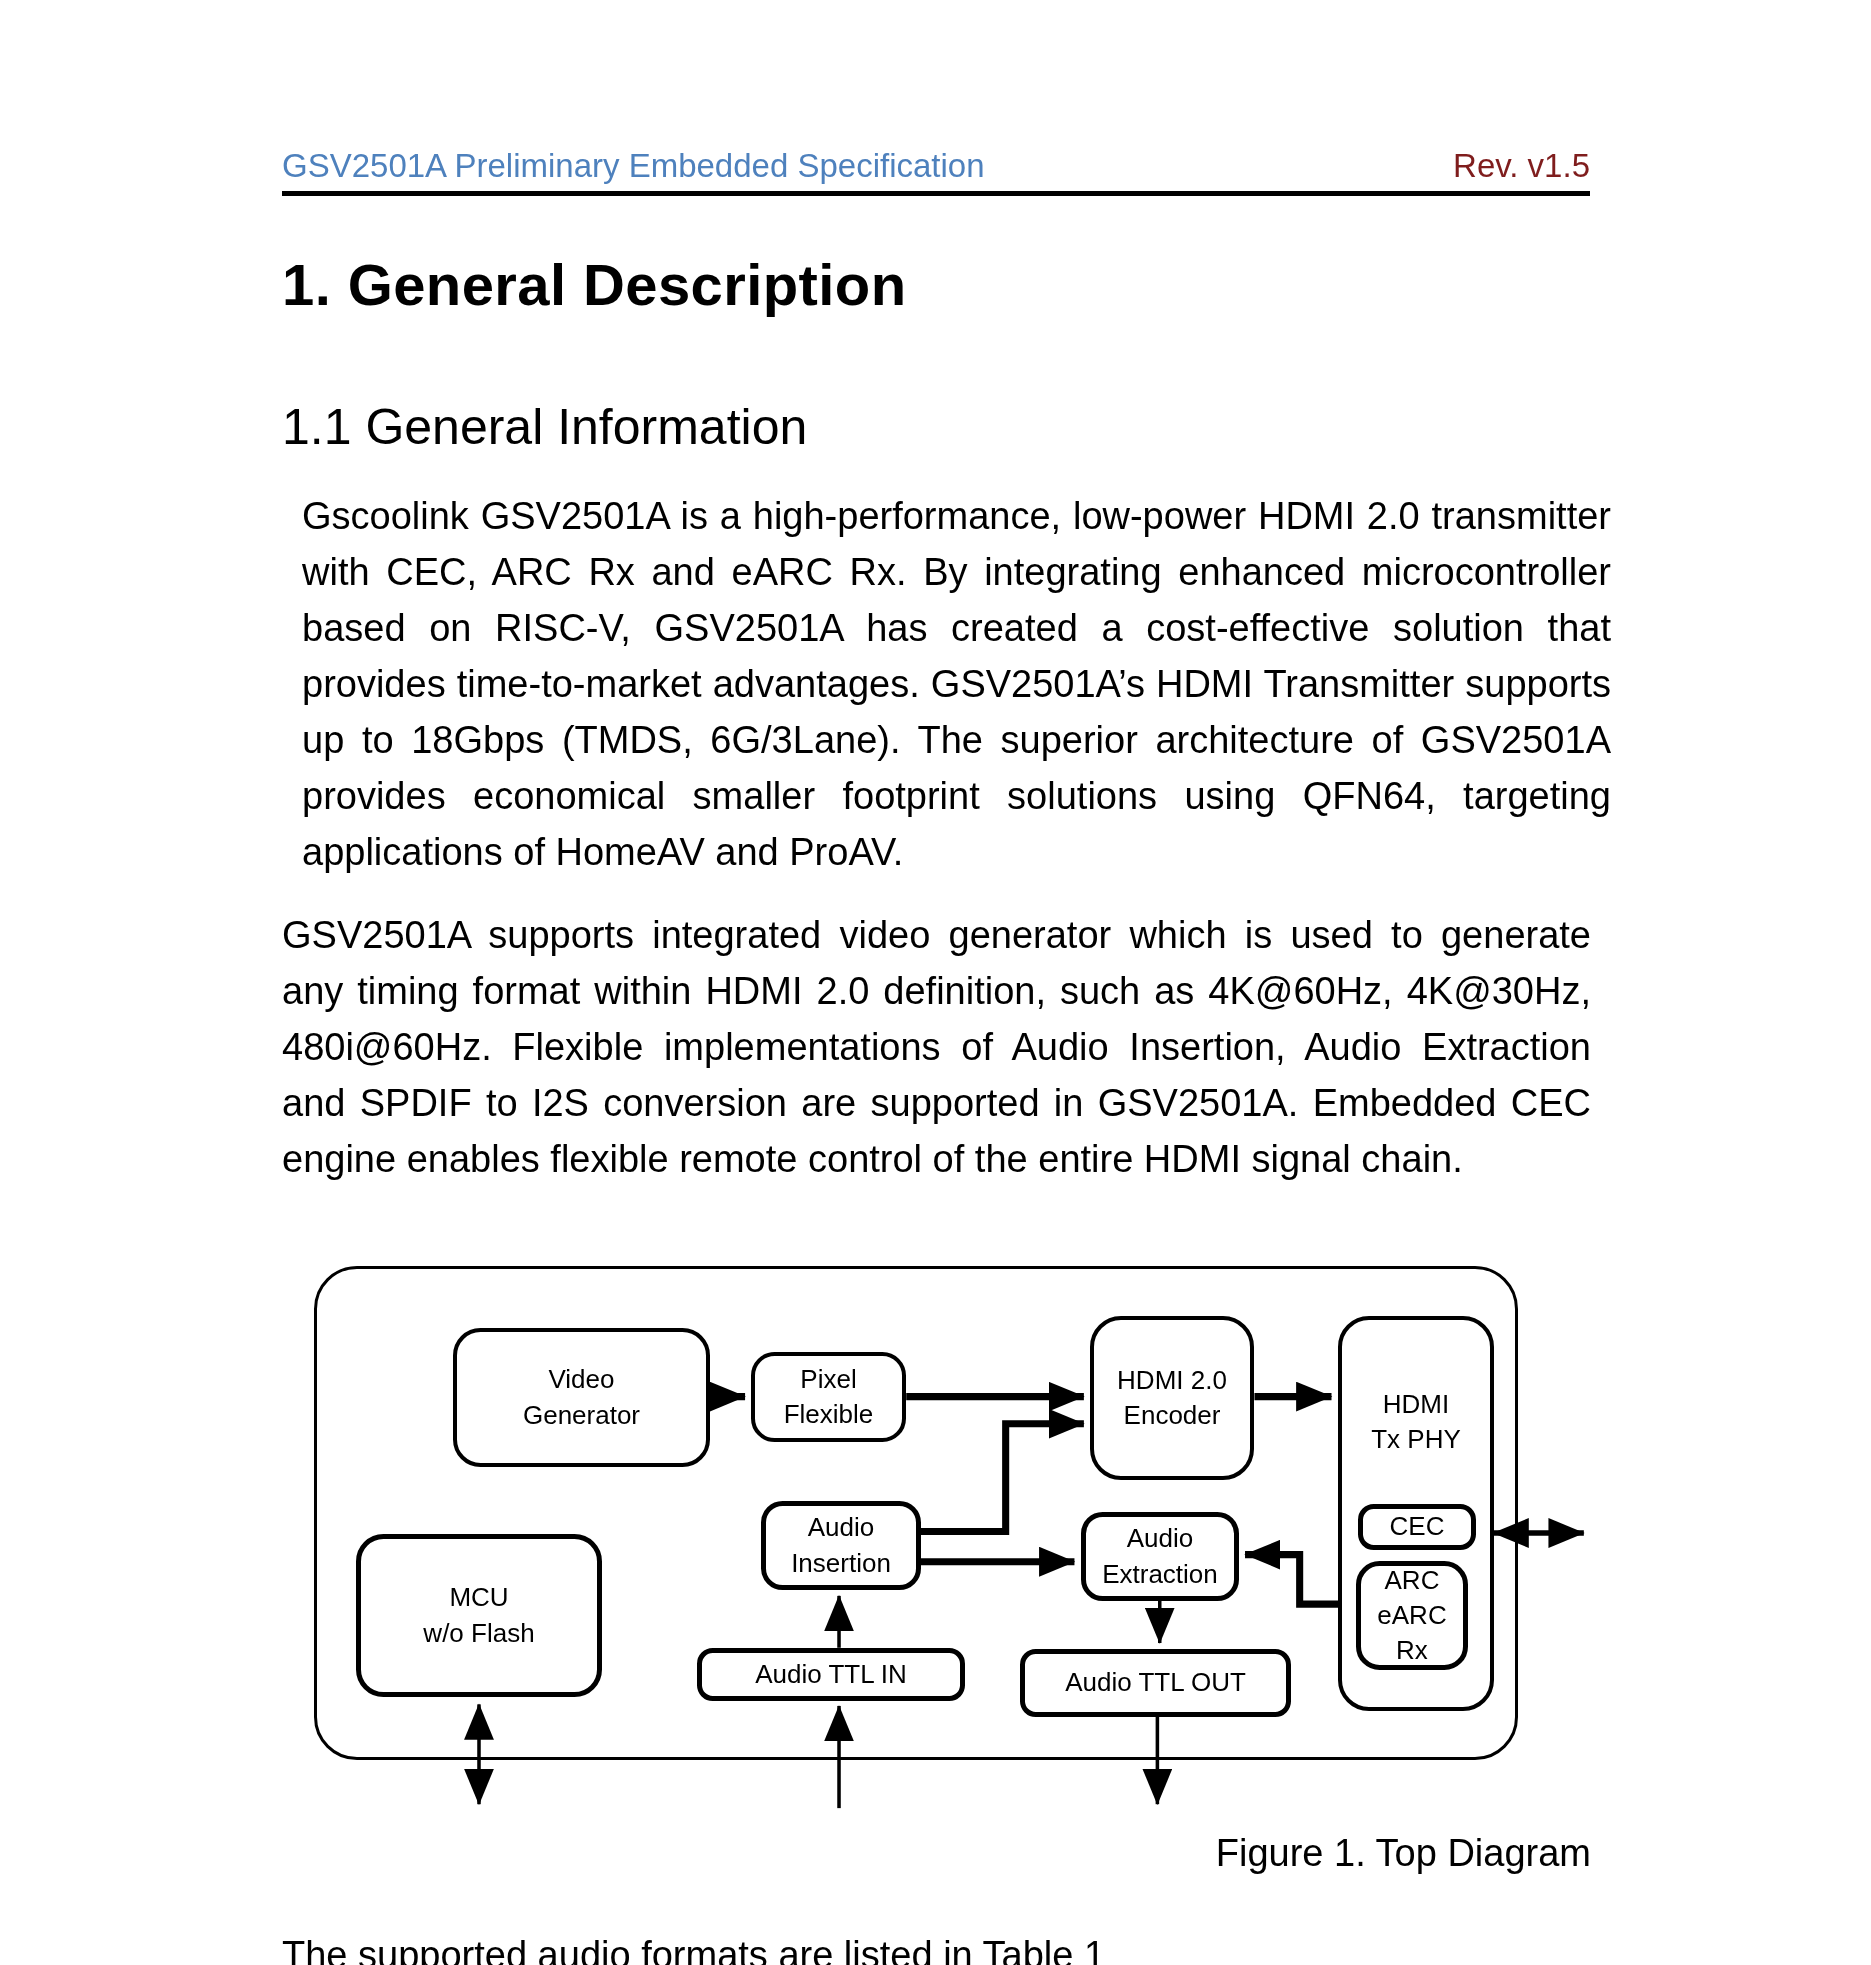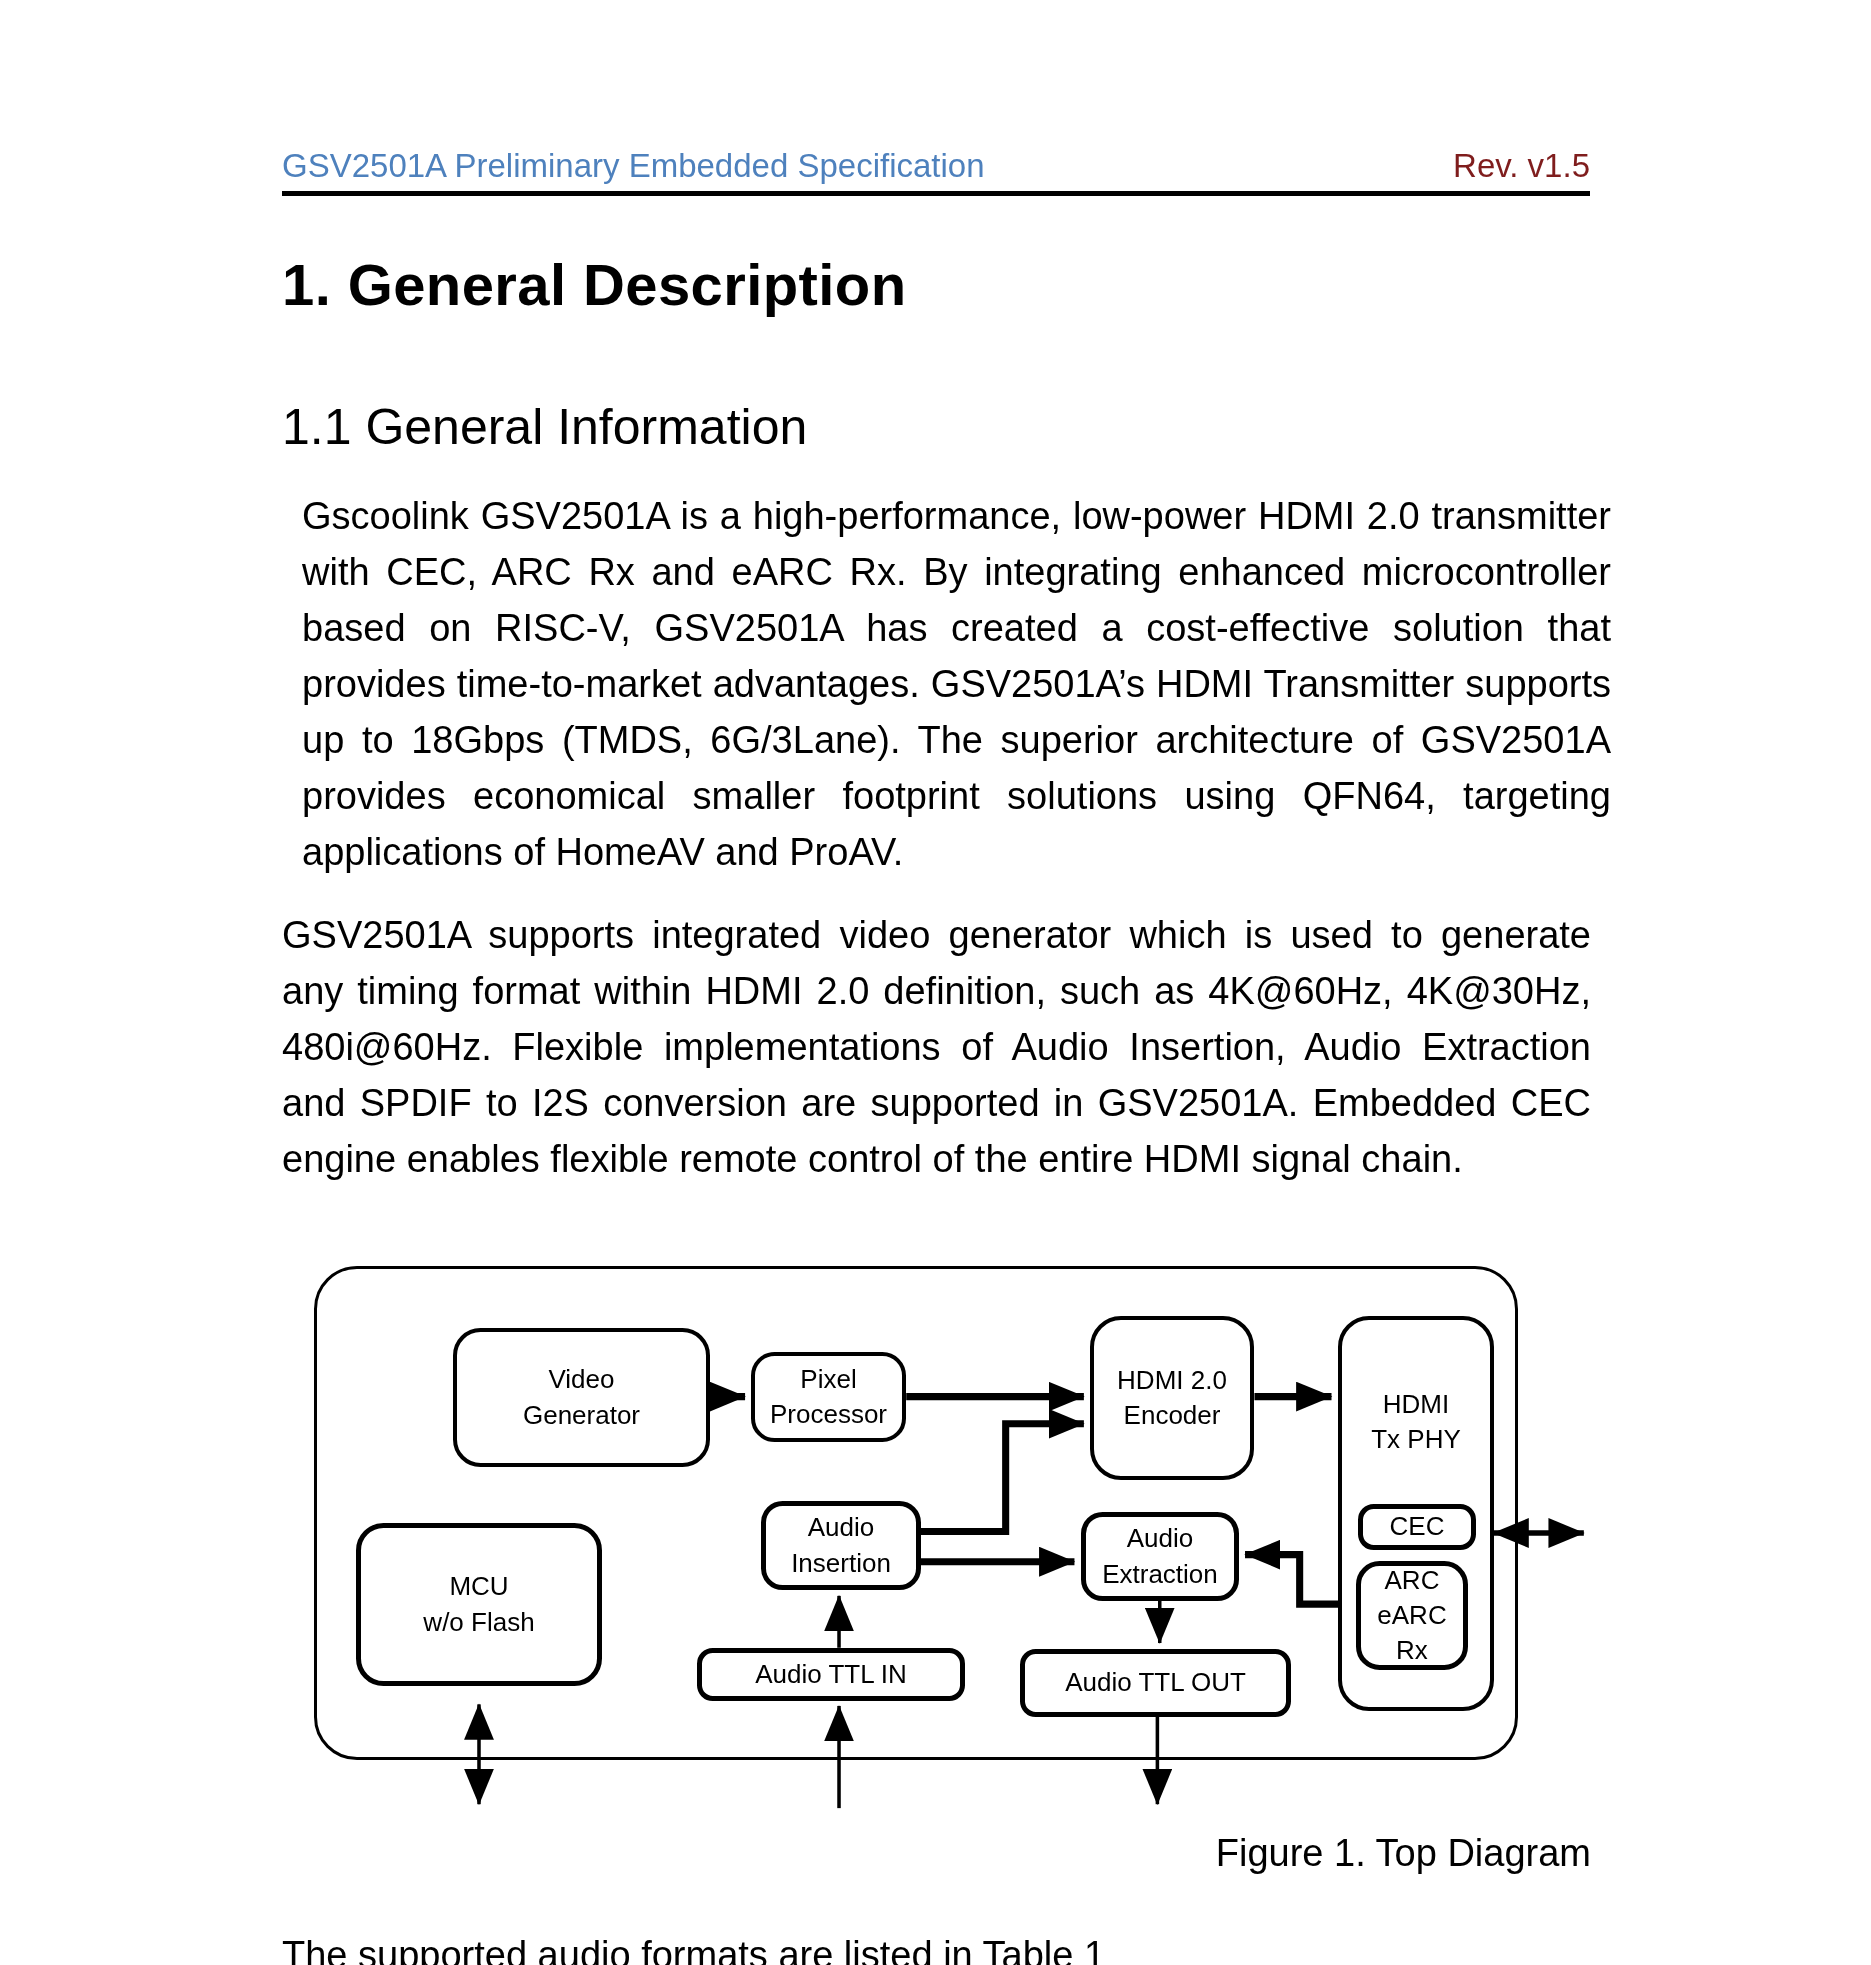--- a/index.html
+++ b/index.html
@@ -26,21 +26,21 @@
     display:flex;align-items:center;justify-content:center;text-align:center;
     font-size:26px;line-height:1.35;white-space:pre-line;
   }
   .container-box{left:39px;top:15.7px;width:1204px;height:494px;border-radius:43px;border-width:3.9px;background:transparent;}
   .b-vgen{left:178px;top:78px;width:257px;height:139px;border-radius:27.5px;}
   .b-pixp{left:476px;top:102px;width:155px;height:90px;border-radius:23.6px;}
   .b-enc{left:815px;top:66px;width:164px;height:164px;border-radius:31px;}
   .b-phy{left:1063px;top:66px;width:156px;height:395px;border-radius:31px;align-items:flex-start;padding-top:67px;}
   .b-cec{left:1083px;top:254px;width:118px;height:46px;border-radius:15.7px;border-width:5.1px;}
   .b-arc{left:1081px;top:303px;width:112px;height:109px;border-radius:23.6px;border-width:5.1px;margin-top:8px;}
-  .b-mcu{left:81px;top:273px;width:246px;height:163px;border-radius:27.5px;border-width:5.1px;}
+  .b-mcu{left:81px;top:284px;width:246px;height:163px;border-radius:27.5px;border-width:5.1px;}
   .b-ains{left:486px;top:251px;width:160px;height:89px;border-radius:21.6px;border-width:5.1px;}
   .b-aext{left:806px;top:262px;width:158px;height:89px;border-radius:21.6px;border-width:5.1px;}
   .b-ttlin{left:422px;top:398px;width:268px;height:53px;border-radius:15.7px;border-width:5.5px;}
   .b-ttlout{left:745px;top:399px;width:271px;height:68px;border-radius:15.7px;border-width:5.5px;}
   .fig-caption{position:absolute;left:282px;top:1832px;width:1309px;text-align:right;font-size:38px;}
   
   .table-intro{position:absolute;left:282px;top:1934px;font-size:38px;}
 </style>
 </head>
 <body>
@@ -77,21 +77,21 @@
       <path d="M1435 1012 V880" stroke="#000" stroke-width="9" fill="none" marker-end="url(#ah)"></path>
       <path d="M1435 1420 V1160" stroke="#000" stroke-width="9" fill="none" marker-end="url(#ah)"></path>
       <path d="M519 1156 V1410" stroke="#000" stroke-width="9" fill="none" marker-start="url(#ah)" marker-end="url(#ah)"></path>
       <path d="M2245 1146 V1410" stroke="#000" stroke-width="9" fill="none" marker-end="url(#ah)"></path>
     </svg>
 
     <div class="blk container-box"></div>
     <div class="blk b-vgen">Video
 Generator</div>
     <div class="blk b-pixp">Pixel
-Processor</div>
+Flexible</div>
     <div class="blk b-enc">HDMI 2.0
 Encoder</div>
     <div class="blk b-phy">HDMI
 Tx PHY</div>
     <div class="blk b-cec">CEC</div>
     <div class="blk b-arc">ARC
 eARC
 Rx</div>
     <div class="blk b-mcu">MCU
 w/o Flash</div>

